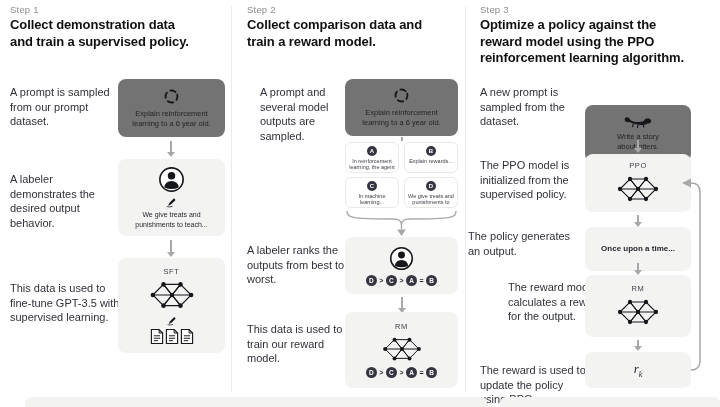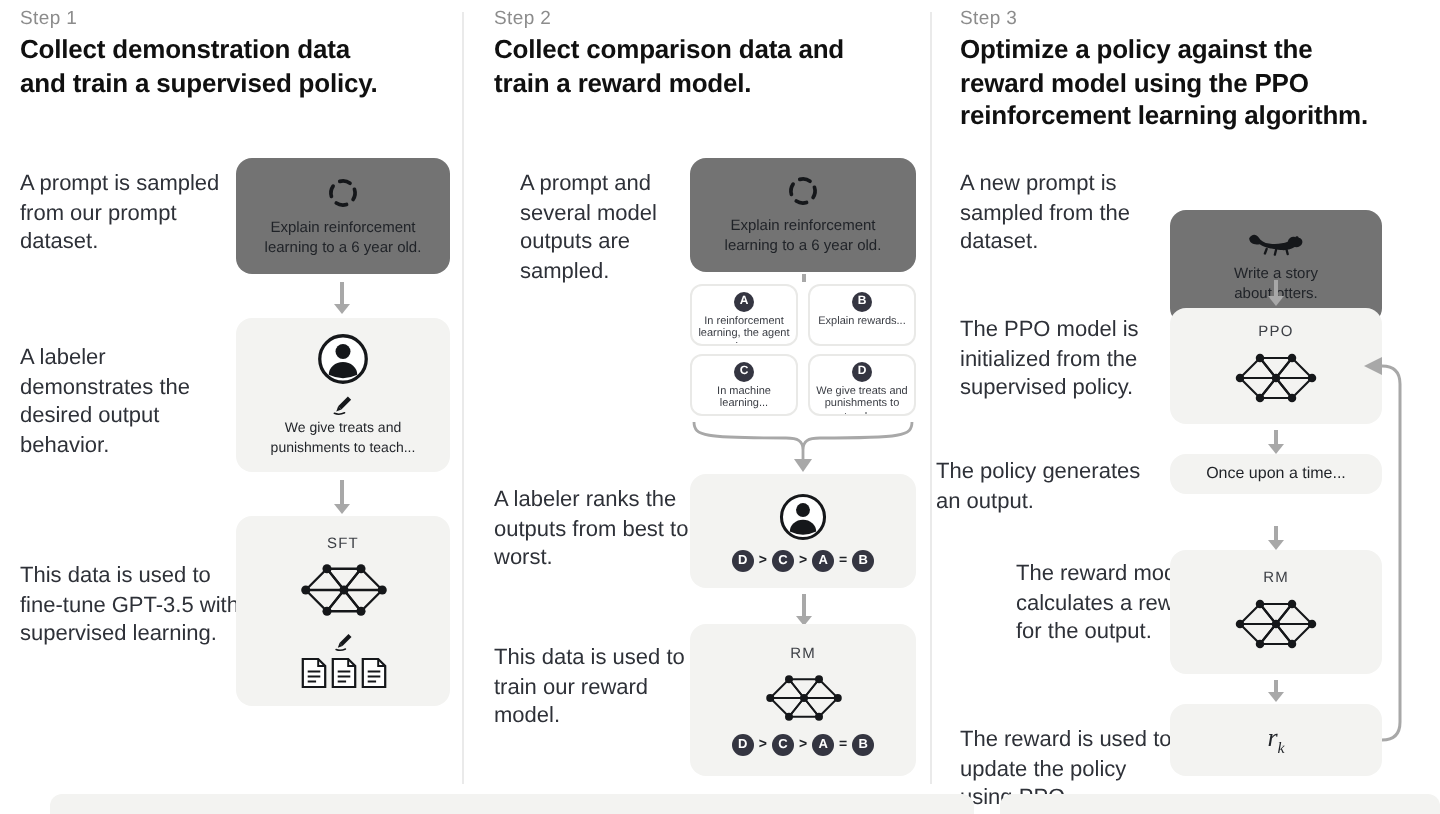--- a/index.html
+++ b/index.html
@@ -225,21 +225,21 @@
     <div class="fig-box gray" style="left:585px;top:154px;width:106px;height:58px;gap:3px;">
       <div class="model-label">PPO</div>
       <svg class="icon" width="44" height="32">
           <use href="#sym-net"></use>
         </svg>
     </div>
 
     <div class="varrow" style="left:637px;top:215px;height:7px;"></div>
 
     <div class="caption" style="left:468px;top:229px;width:112px;">The policy generates an output.</div>
-    <div class="fig-box gray" style="left:585px;top:227px;width:106px;height:20px;">
+    <div class="fig-box gray" style="left:585px;top:227px;width:106px;height:44px;font-weight:bold;">
       <div class="box-text" style="font-size:8px;">Once upon a time...</div>
     </div>
 
     <div class="varrow" style="left:637px;top:263px;height:7px;"></div>
 
     <div class="caption" style="left:480px;top:280px;width:108px;margin-left:28px;">The reward model calculates a reward for the output.</div>
     <div class="fig-box gray" style="left:585px;top:275px;width:106px;height:62px;gap:3px;">
       <div class="model-label">RM</div>
       <svg class="icon" width="44" height="32">
           <use href="#sym-net"></use>

